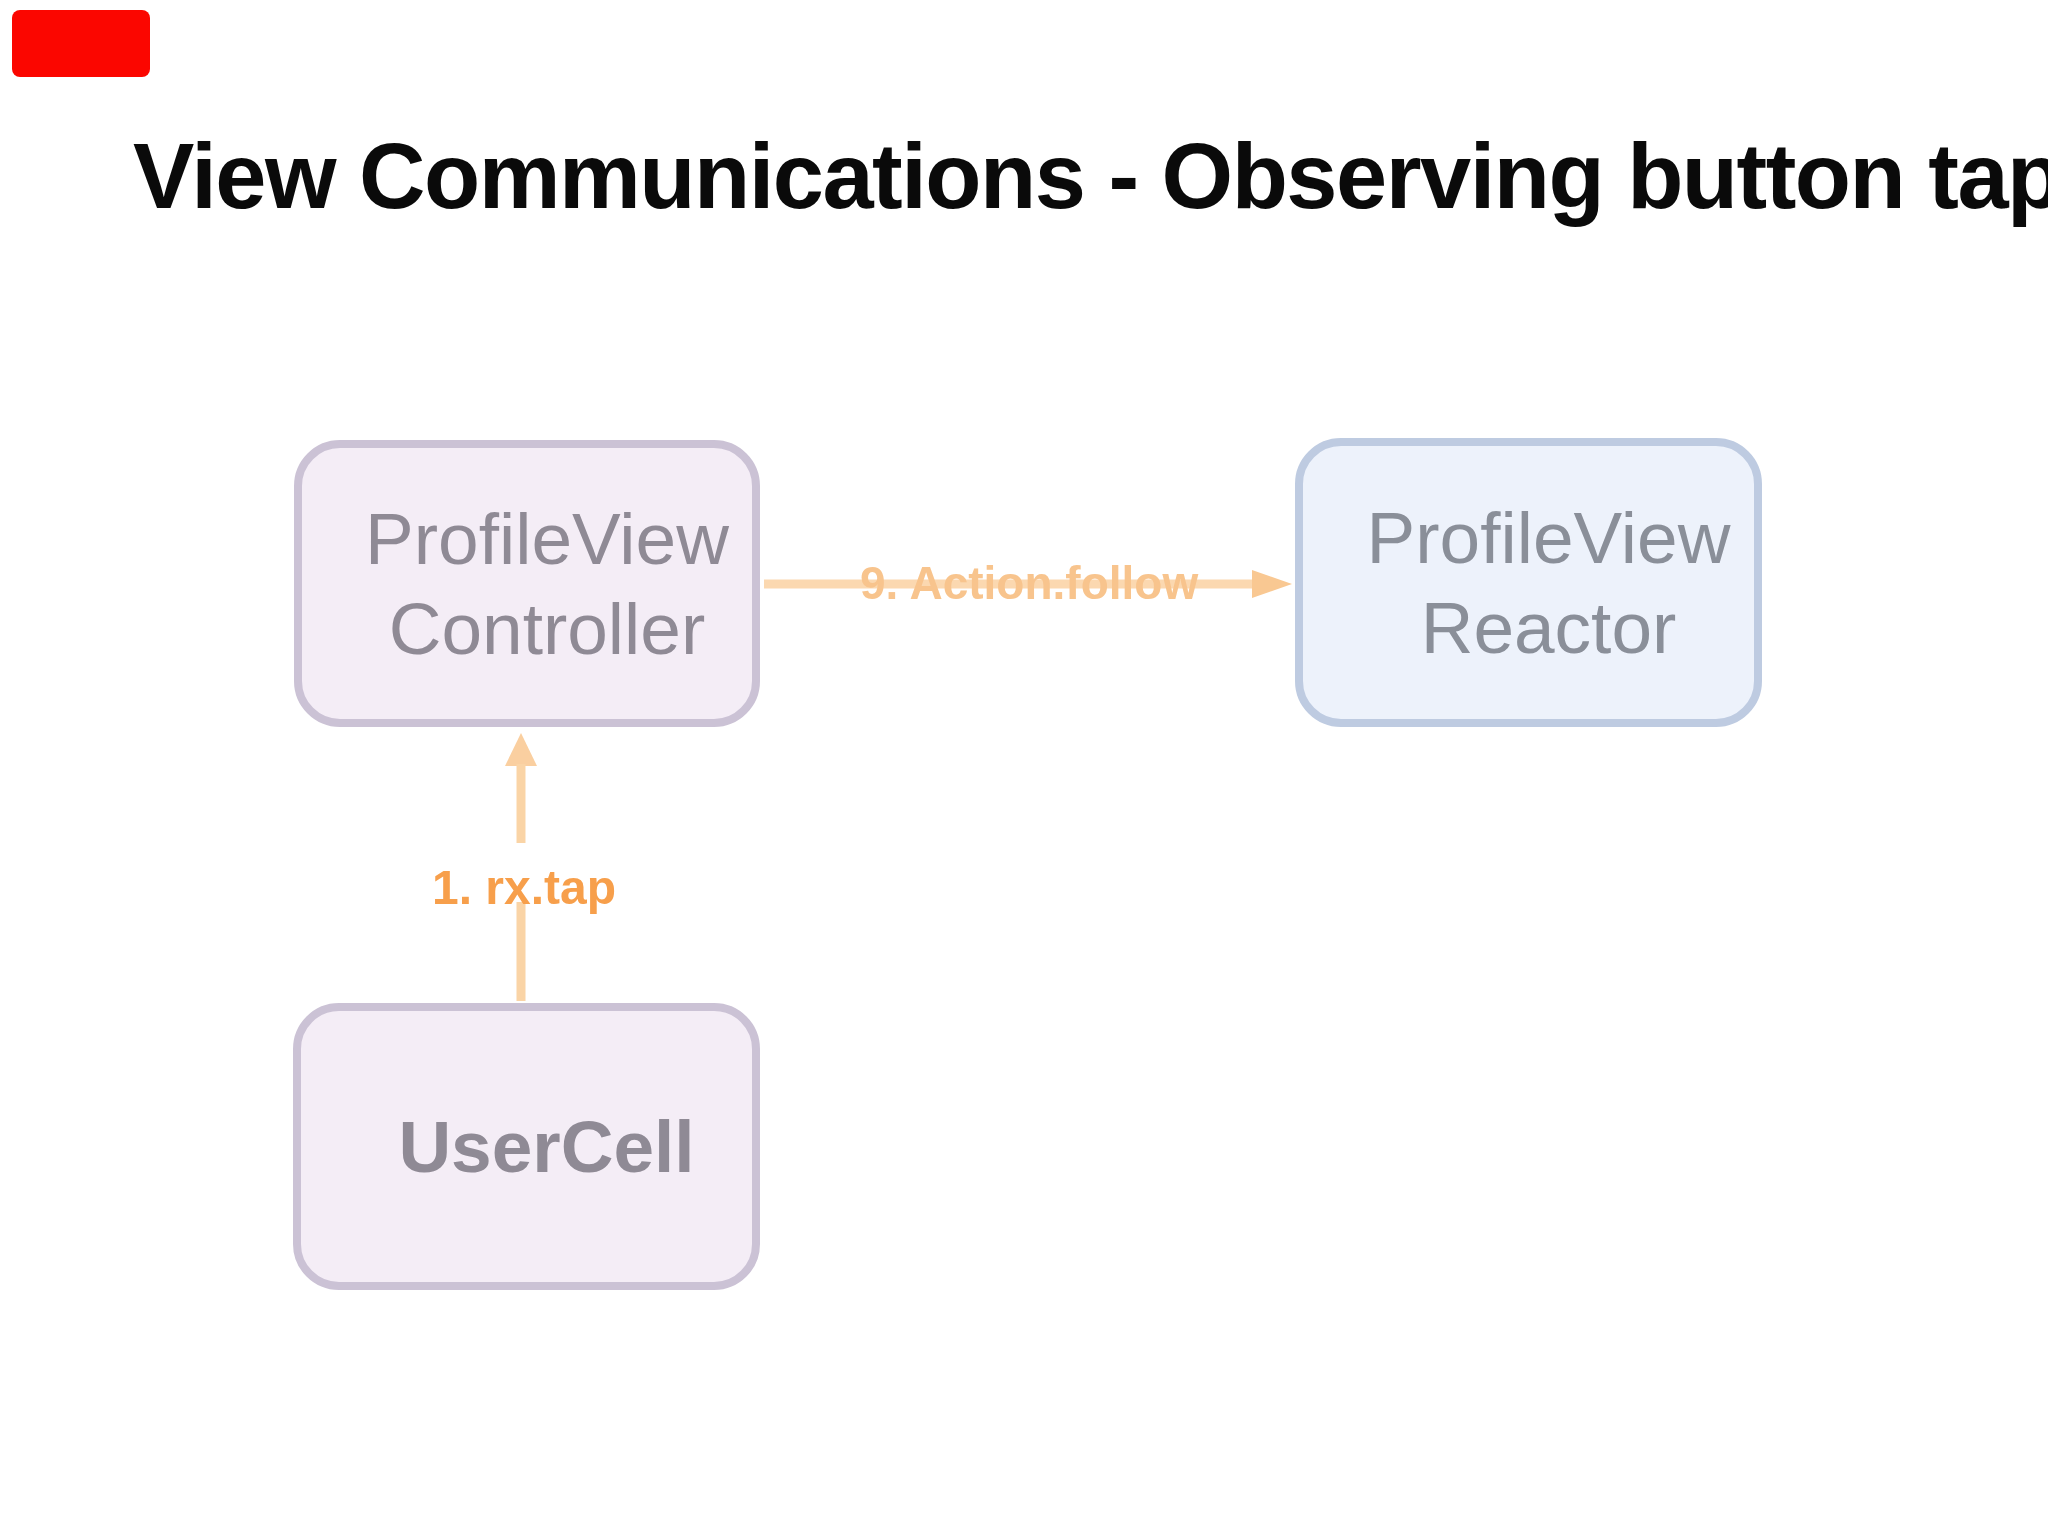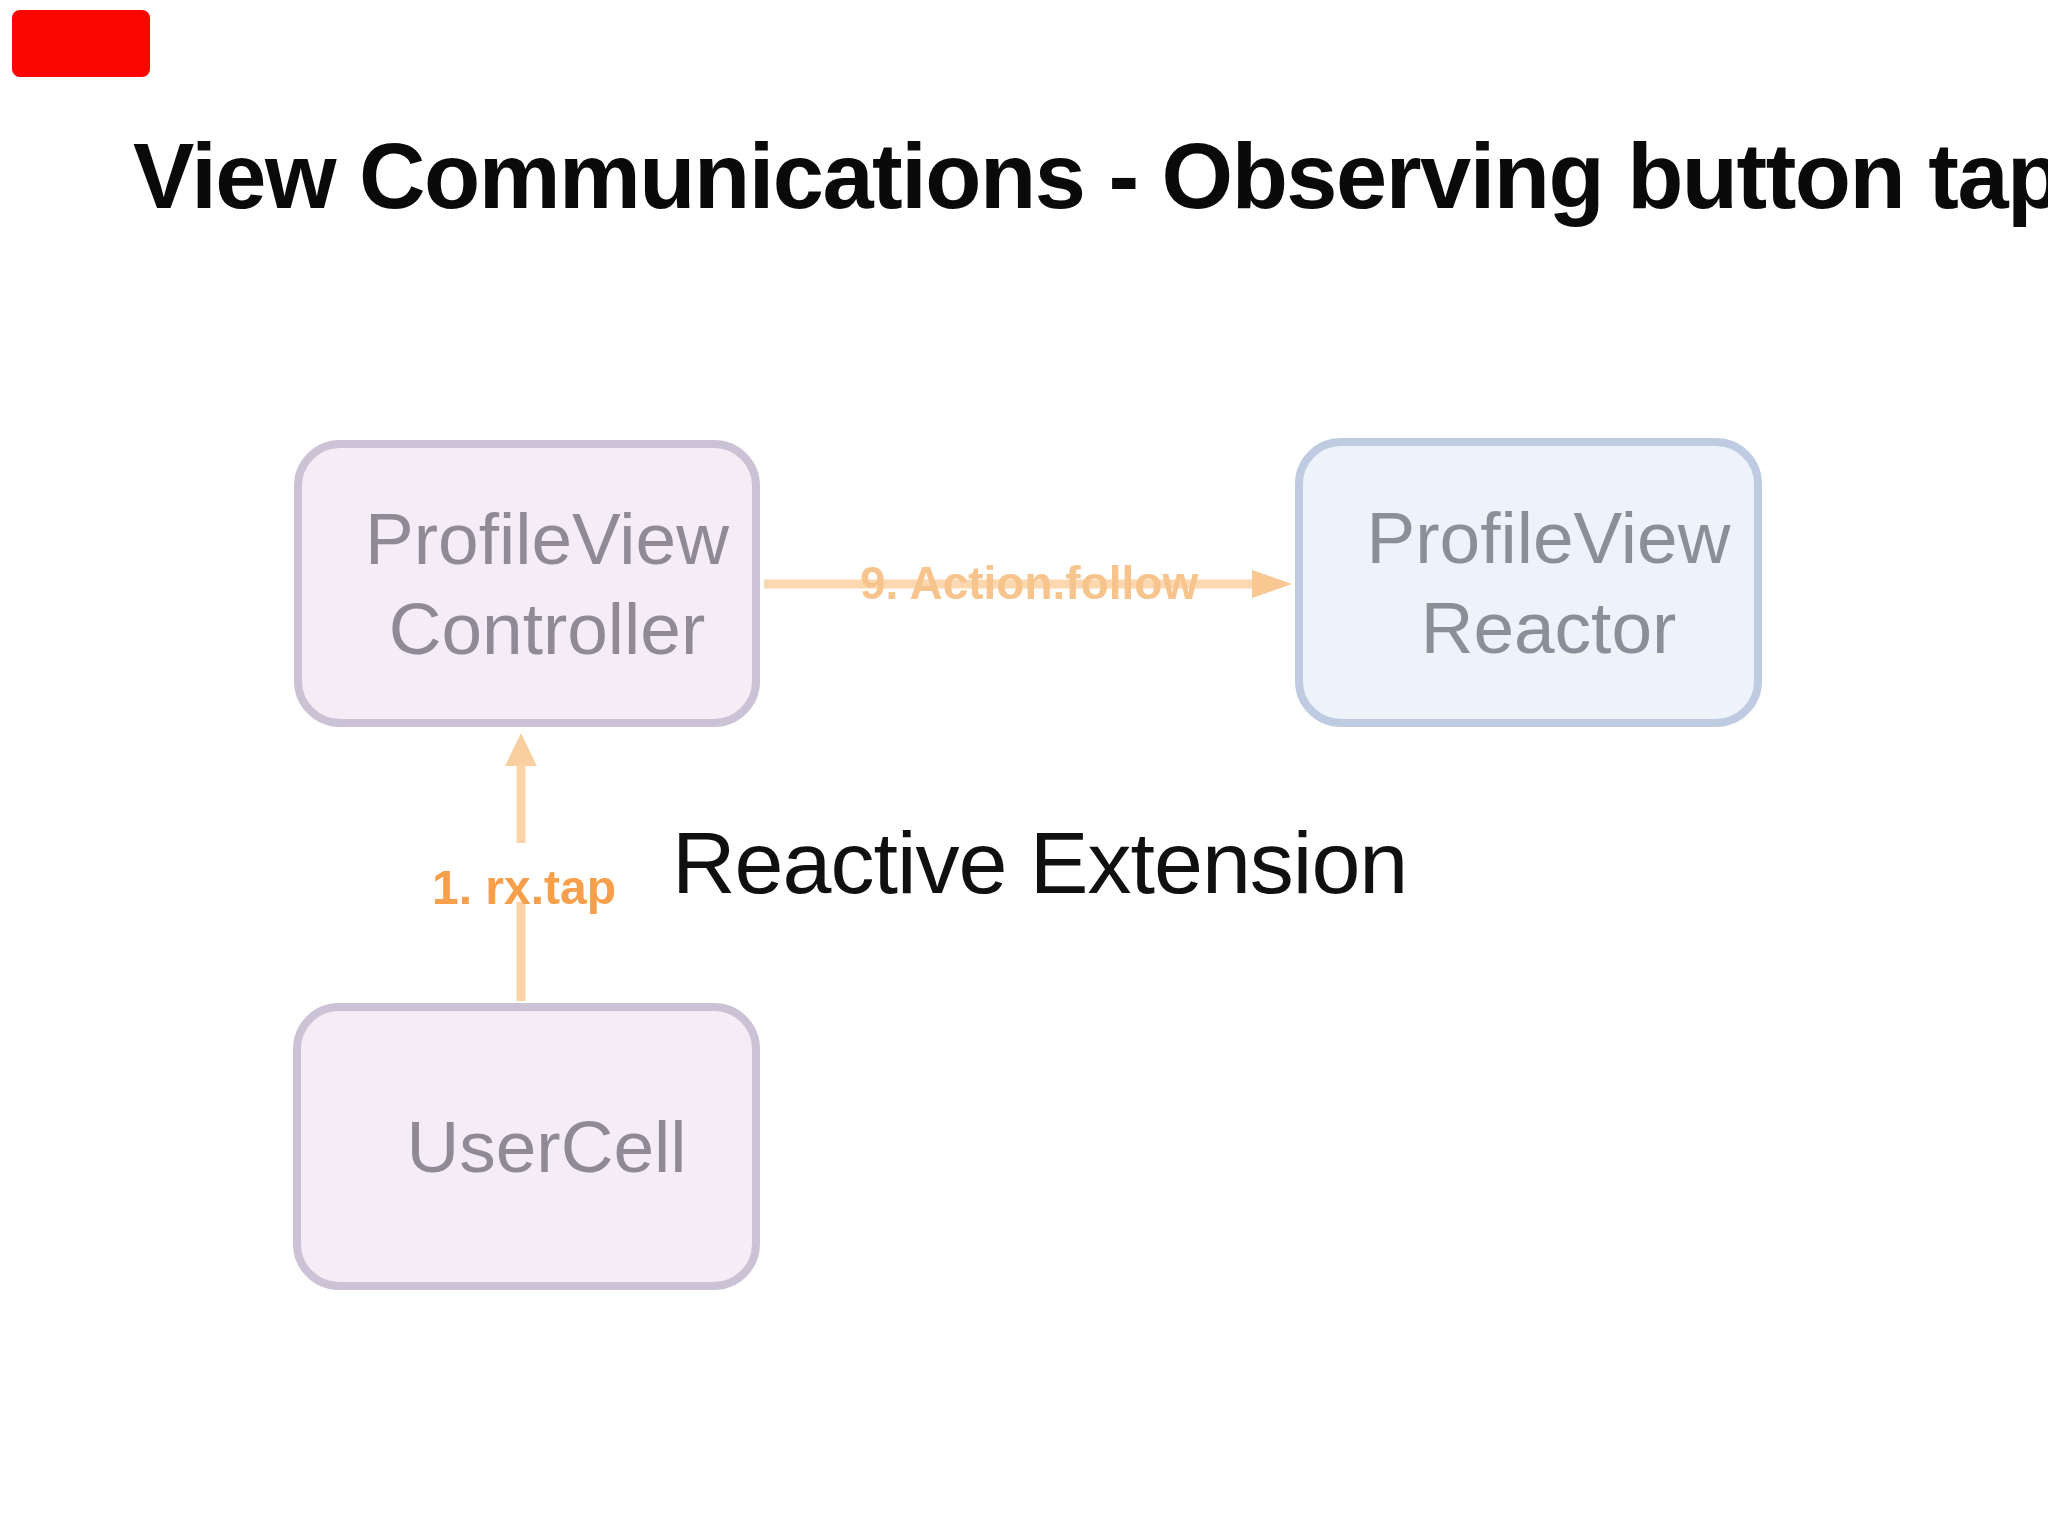--- a/index.html
+++ b/index.html
@@ -51,21 +51,21 @@
     border-color: #cbc2d5;
     color: #8f8a95;
   }
   .node-blue {
     background: #edf2fb;
     border-color: #becbe1;
     color: #8a8f99;
   }
   #node-pvc { left: 294px; top: 440px; width: 466px; height: 287px; }
   #node-pvr { left: 1295px; top: 438px; width: 467px; height: 289px; }
-  #node-usercell { left: 293px; top: 1003px; width: 467px; height: 287px; }
+  #node-usercell { left: 293px; top: 1003px; width: 467px; height: 287px; font-weight: bold; }
 
   .edges-svg {
     position: absolute;
     left: 0; top: 0;
     width: 2048px; height: 1536px;
     pointer-events: none;
   }
   .edge-label {
     position: absolute;
     font-weight: 700;
@@ -123,15 +123,14 @@
       <polygon points="505,766 537,766 521,733" fill="#facfa0"></polygon>
       <line x1="521" y1="764" x2="521" y2="843" stroke-width="9" stroke="#fad4a6"></line>
       <line x1="521" y1="902" x2="521" y2="1001" stroke-width="9" stroke="#fad4a6"></line>
     </g>
   </svg>
 
   <div class="edge-label edge-label-h">9. Action.follow</div>
 
   <div class="edge-label edge-label-v">1. rx.tap</div>
 
-  <div class="annotation">Reactive Extension</div>
 
 </div>
 
 </body></html>

